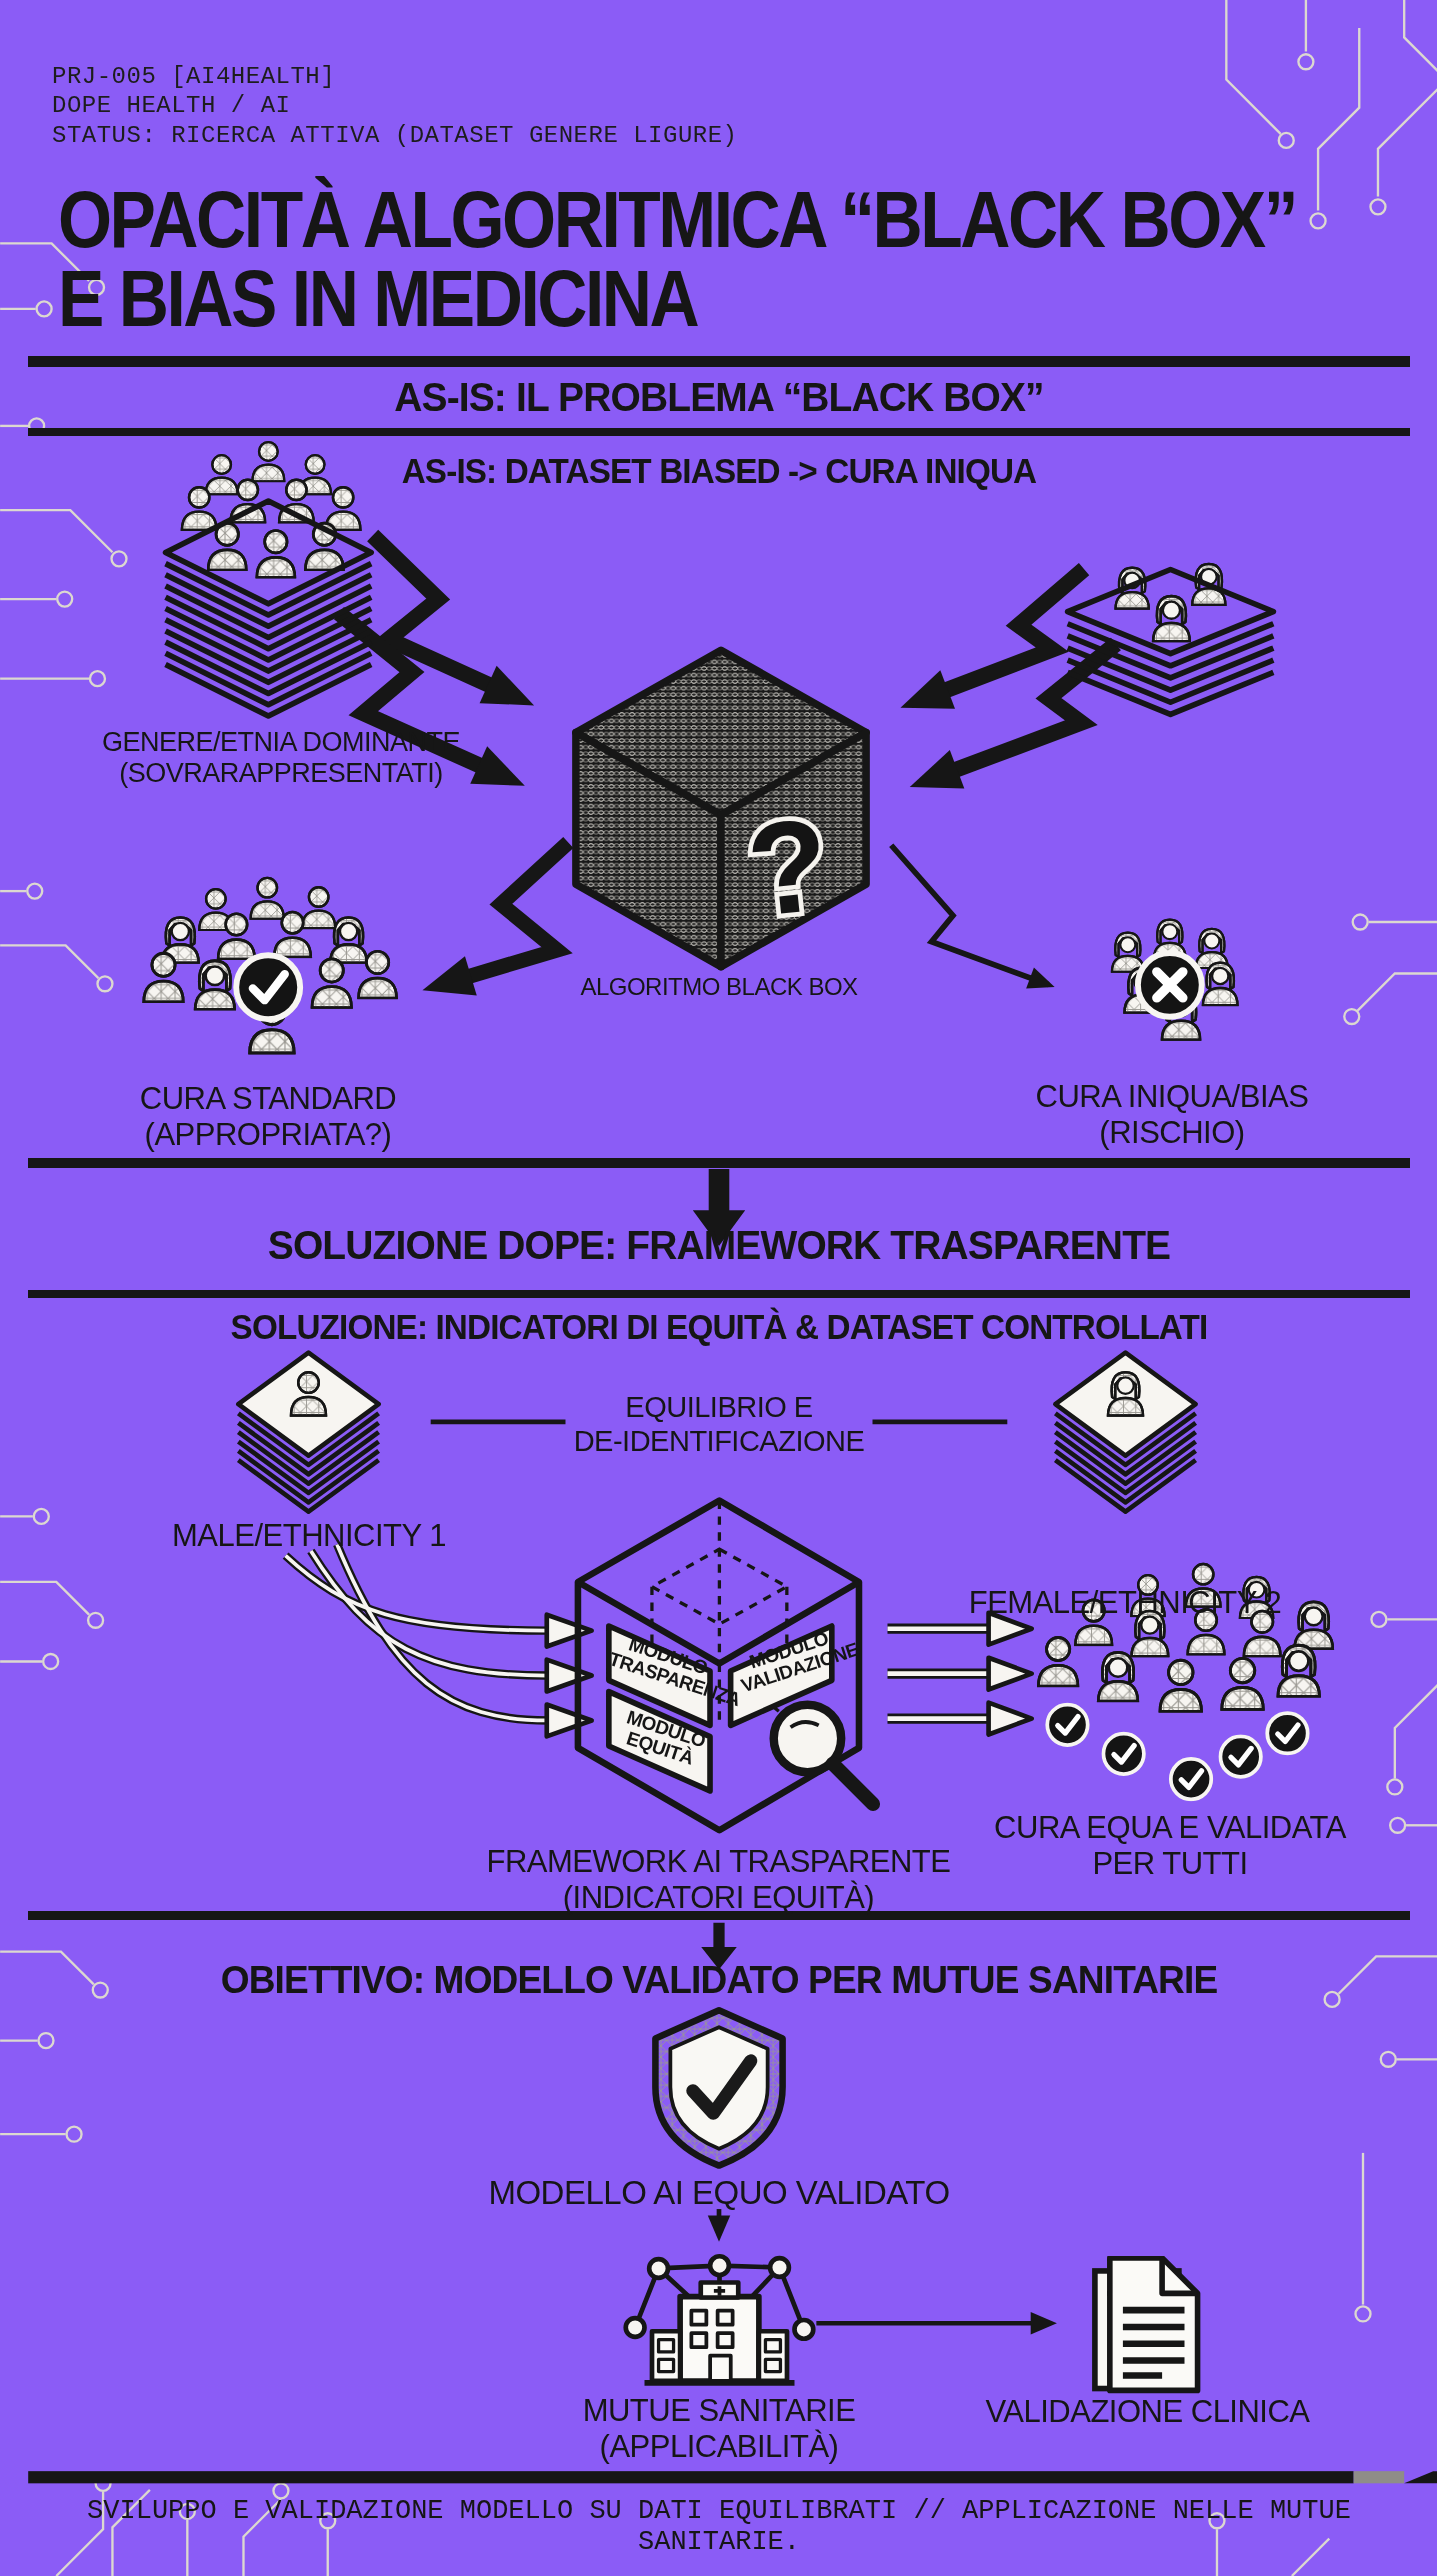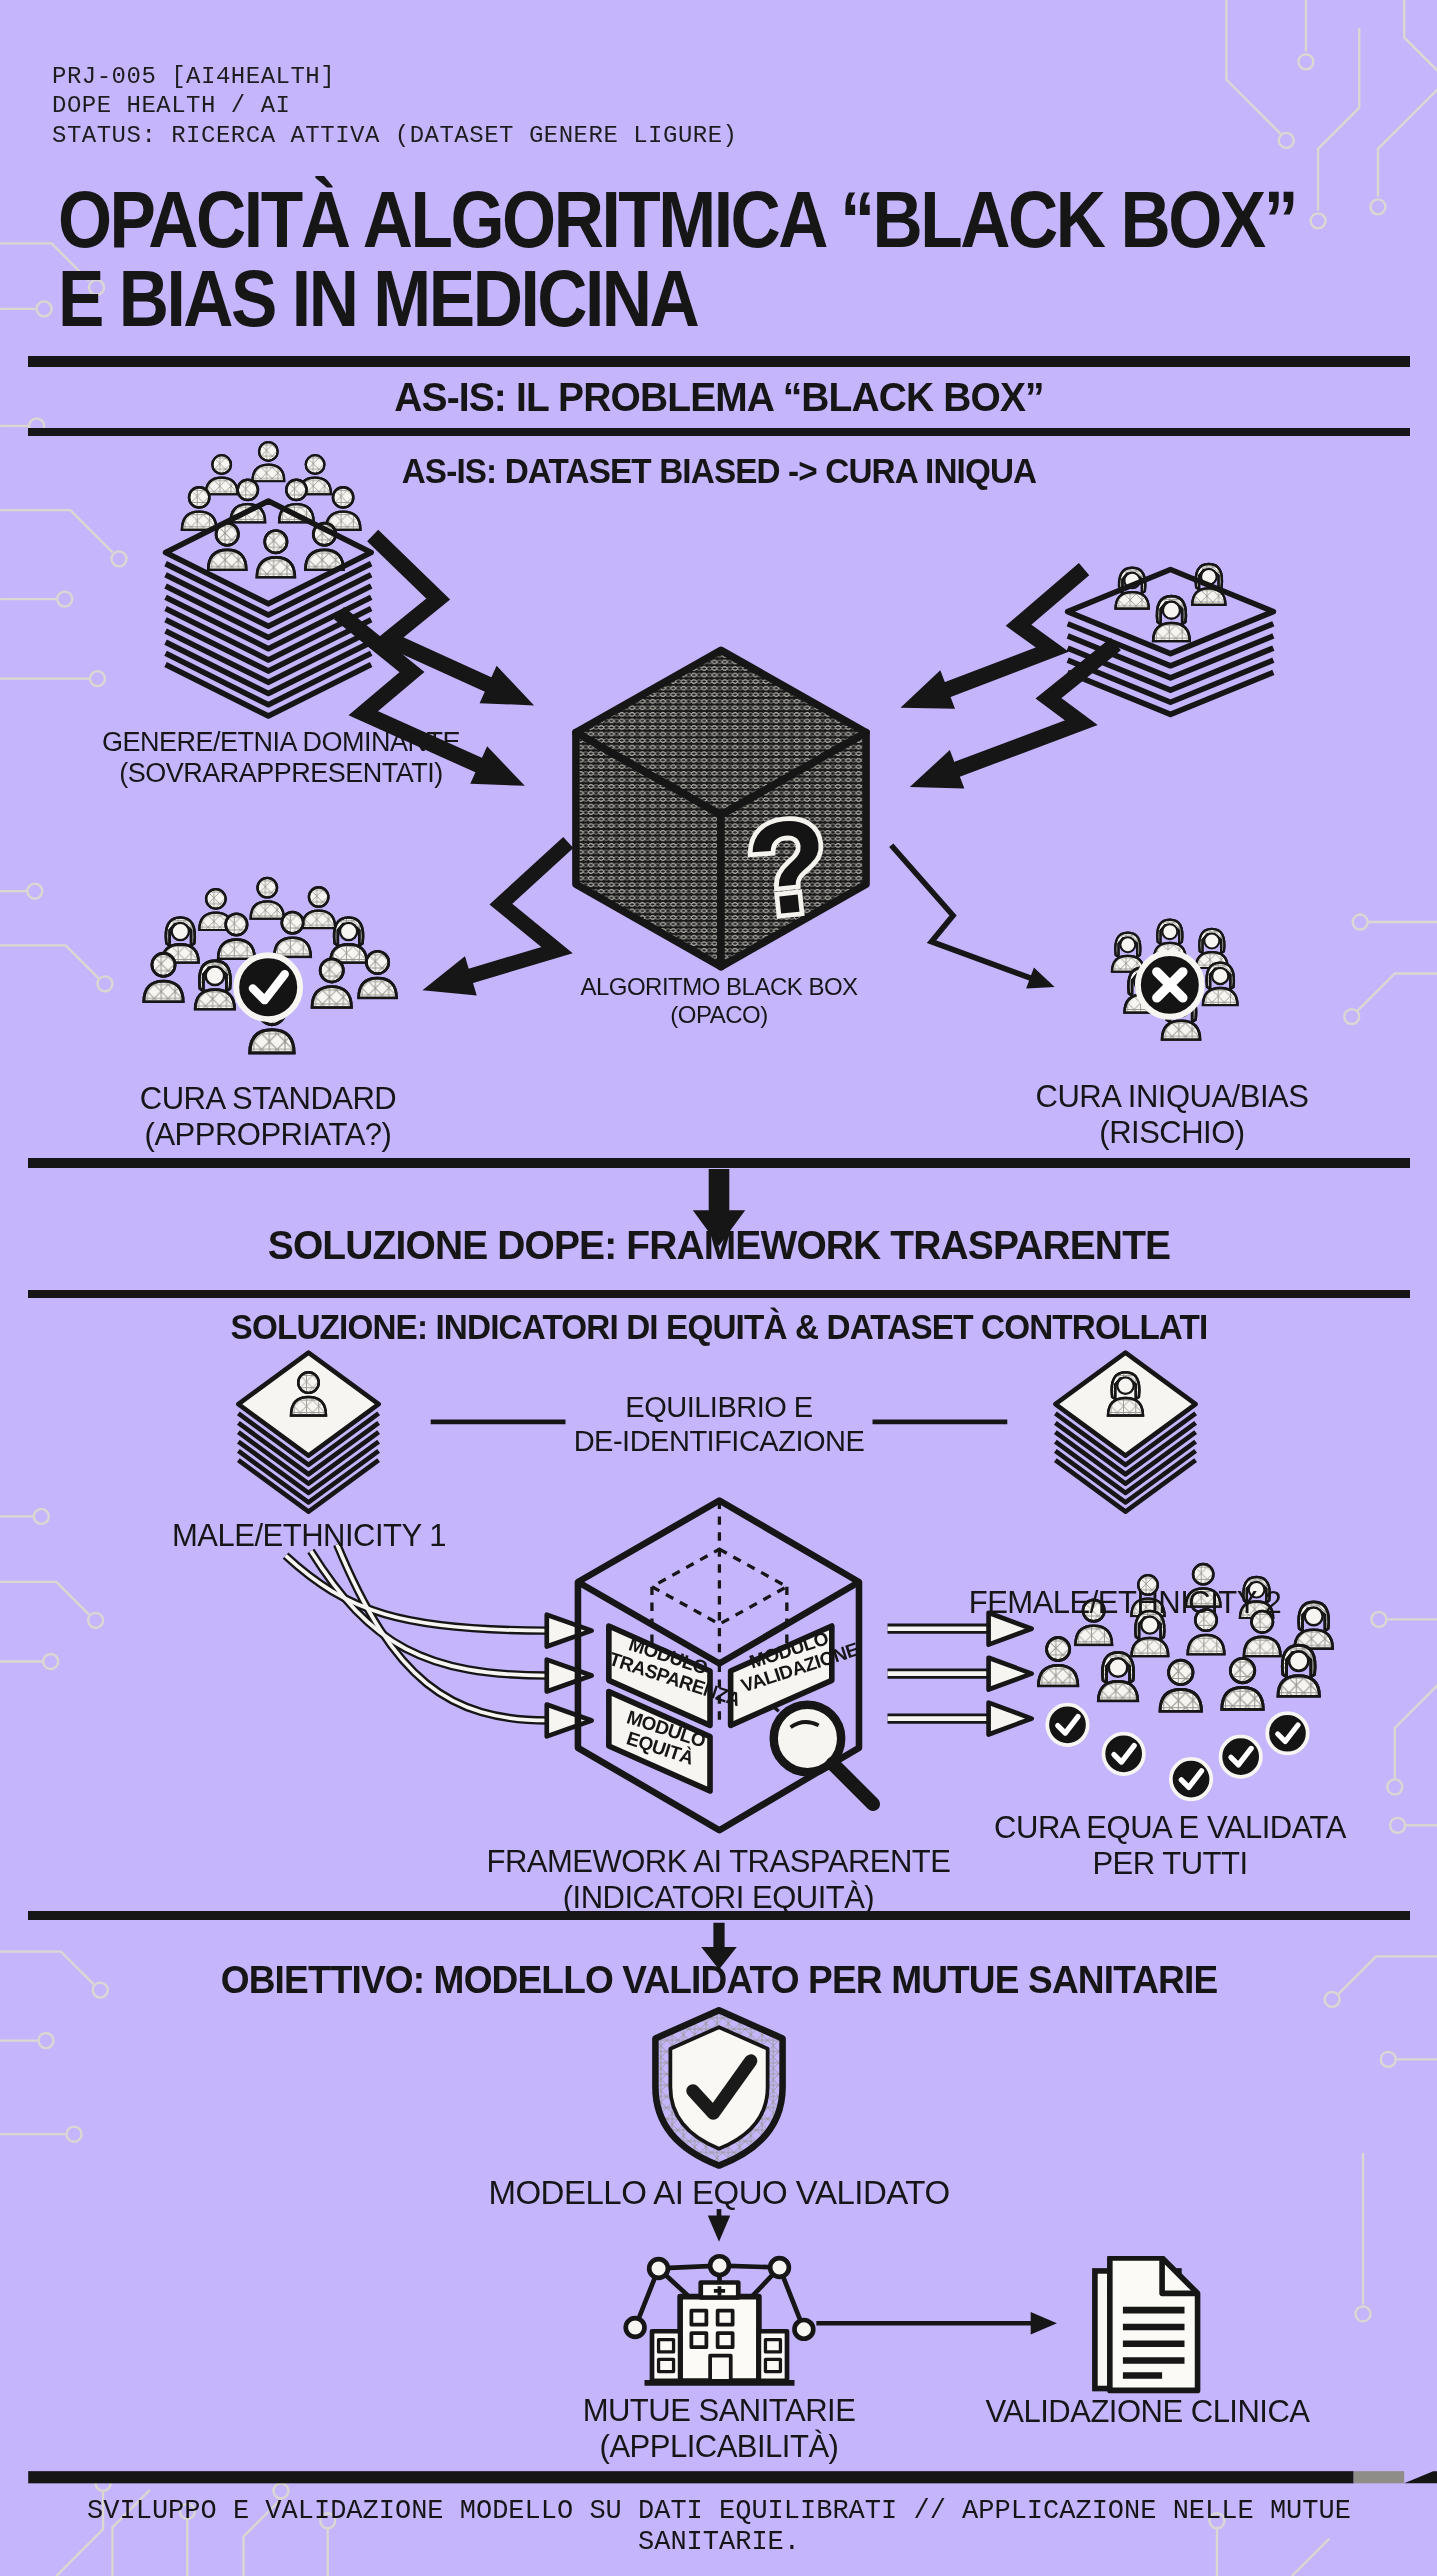--- a/index.html
+++ b/index.html
@@ -1,16 +1,16 @@
 <!DOCTYPE html>
 <html style="font-size:15px"><head>
 <meta charset="utf-8">
 <style>
   html,body{margin:0;padding:0;background:#e8e6e1;}
-  #canvas{position:relative;width:1438px;height:2576px;background:#c4b5fd;overflow:hidden;
+  #canvas{position:relative;width:1438px;height:2576px;background:#8b5cf6;overflow:hidden;
           font-family:"Liberation Sans","DejaVu Sans",sans-serif;color:#161616;}
   svg{display:block}
   .abs{position:absolute;}
   .layer{position:absolute;inset:0;width:1438px;height:2576px;pointer-events:none;}
   .mono{font-family:"Liberation Mono","DejaVu Sans Mono",monospace;}
   .bar{position:absolute;left:28px;width:1382px;background:#161616;}
   .banner{position:absolute;left:0;width:1438px;text-align:center;font-weight:bold;
           letter-spacing:-0.9px;transform:scaleX(.95);}
   .lbl{position:absolute;text-align:center;font-weight:normal;letter-spacing:-0.5px;line-height:1.16;}
   .title{position:absolute;left:58px;top:180px;font-weight:bold;font-size:79px;line-height:1.0;
@@ -237,21 +237,20 @@
   </svg>
 
   <svg class="abs z2" style="left:557px;top:639px" width="328" height="337" viewBox="0 0 350 360">
     <polygon points="175,12 330,100 175,188 20,100" fill="url(#weave)" stroke="#161616" stroke-width="8" stroke-linejoin="round"></polygon>
     <polygon points="20,100 175,188 175,350 20,262" fill="url(#weave)" stroke="#161616" stroke-width="8" stroke-linejoin="round"></polygon>
     <polygon points="330,100 175,188 175,350 330,262" fill="url(#weave)" stroke="#161616" stroke-width="8" stroke-linejoin="round"></polygon>
     <text x="252" y="292" font-size="140" font-weight="bold" text-anchor="middle" fill="#141414" stroke="#f5f3ee" stroke-width="10" paint-order="stroke" transform="rotate(-6 252 292)">?</text>
   </svg>
   <div class="lbl z3" style="left:485px;top:973px;width:468px;font-size:24px">
     <div>ALGORITMO BLACK BOX</div>
-    <div>(OPACO)</div>
   </div>
 
   <svg class="abs z2" style="left:126px;top:875px" width="290" height="215" viewBox="0 0 310 230">
     <use href="#person-m" x="75" y="12" width="42" height="48"></use>
     <use href="#person-m" x="130" y="0" width="42" height="48"></use>
     <use href="#person-m" x="185" y="10" width="42" height="48"></use>
     <use href="#person-f" x="35" y="42" width="46" height="53"></use>
     <use href="#person-m" x="95" y="38" width="46" height="53"></use>
     <use href="#person-m" x="155" y="36" width="46" height="53"></use>
     <use href="#person-f" x="215" y="42" width="46" height="53"></use>

